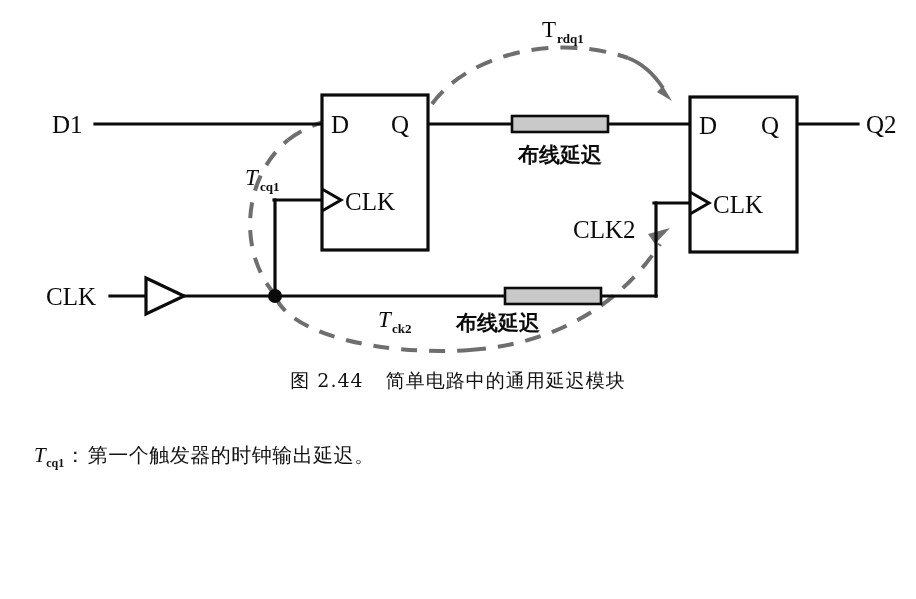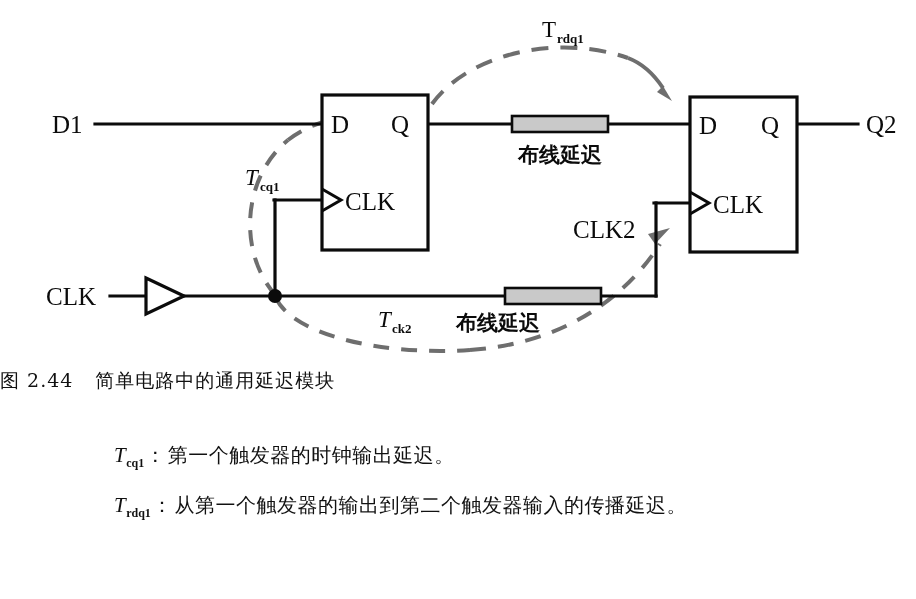--- a/index.html
+++ b/index.html
@@ -34,39 +34,39 @@
   .cjk {
     font-family: "DejaVu Sans", "Liberation Sans", sans-serif;
     font-weight: bold;
     fill: #0b0b0b;
   }
   .caption {
     position: absolute;
     left: 0;
     top: 368px;
     width: 916px;
-    text-align: left;
+    text-align: center;
     font-family: "DejaVu Serif", "Liberation Serif", serif;
     font-size: 19px;
     letter-spacing: 1px;
     color: #111111;
   }
   .caption .cap-num {
     margin-right: 22px;
   }
   #definitions {
     position: absolute;
     left: 0;
     top: 430px;
     width: 916px;
   }
   .def-line {
     position: relative;
     height: 50px;
-    padding-left: 114px;
+    padding-left: 34px;
     font-family: "DejaVu Serif", "Liberation Serif", serif;
     font-size: 20px;
     line-height: 50px;
     color: #111111;
     white-space: nowrap;
     letter-spacing: 0.5px;
   }
   .def-sym {
     font-family: "Liberation Serif", "DejaVu Serif", serif;
     font-style: italic;
@@ -180,16 +180,13 @@
 </div>
 
 <div class="caption">
   <span class="cap-num">图 2.44</span><span>简单电路中的通用延迟模块</span>
 </div>
 
 <div id="definitions">
   <div class="def-line">
     <span class="def-sym"><span>T</span><sub>cq1</sub></span><span class="def-colon">：</span><span class="def-text">第一个触发器的时钟输出延迟。</span>
   </div>
-  <div class="def-line">
-    <span class="def-sym"><span>T</span><sub>rdq1</sub></span><span class="def-colon">：</span><span class="def-text">从第一个触发器的输出到第二个触发器输入的传播延迟。</span>
-  </div>
 </div>
 
 </body></html>

